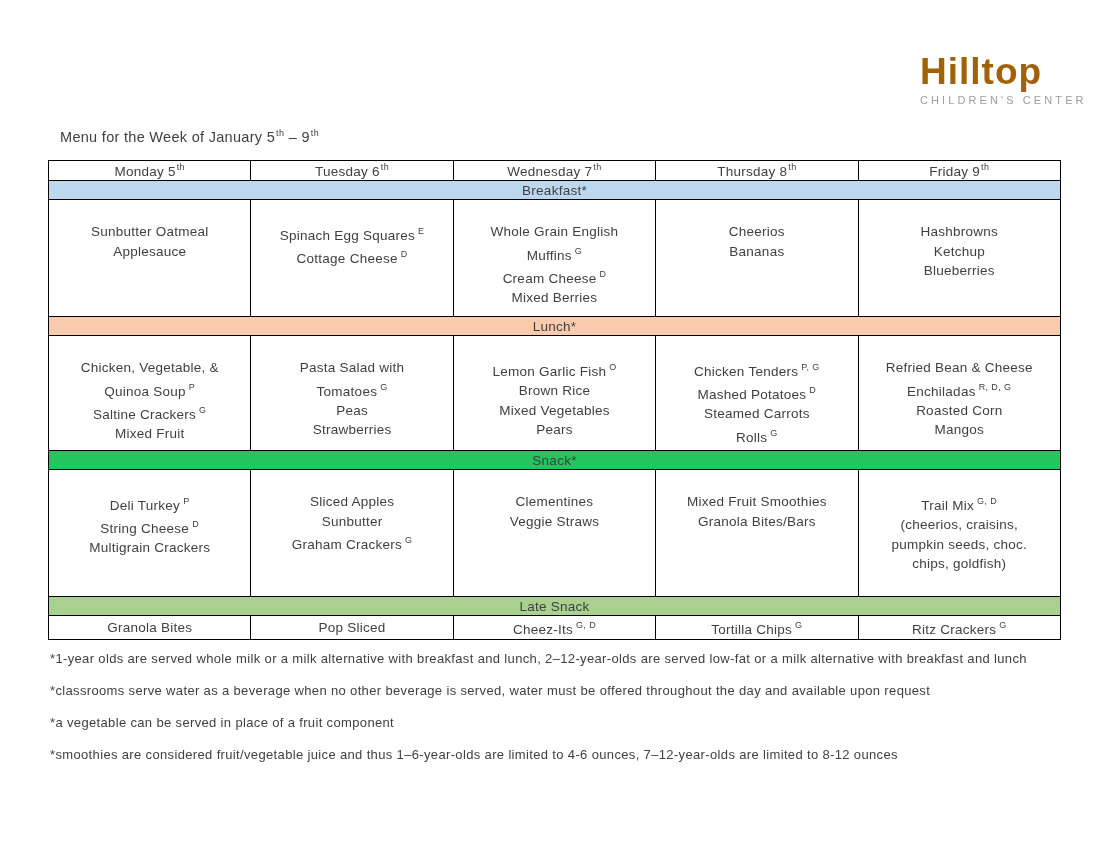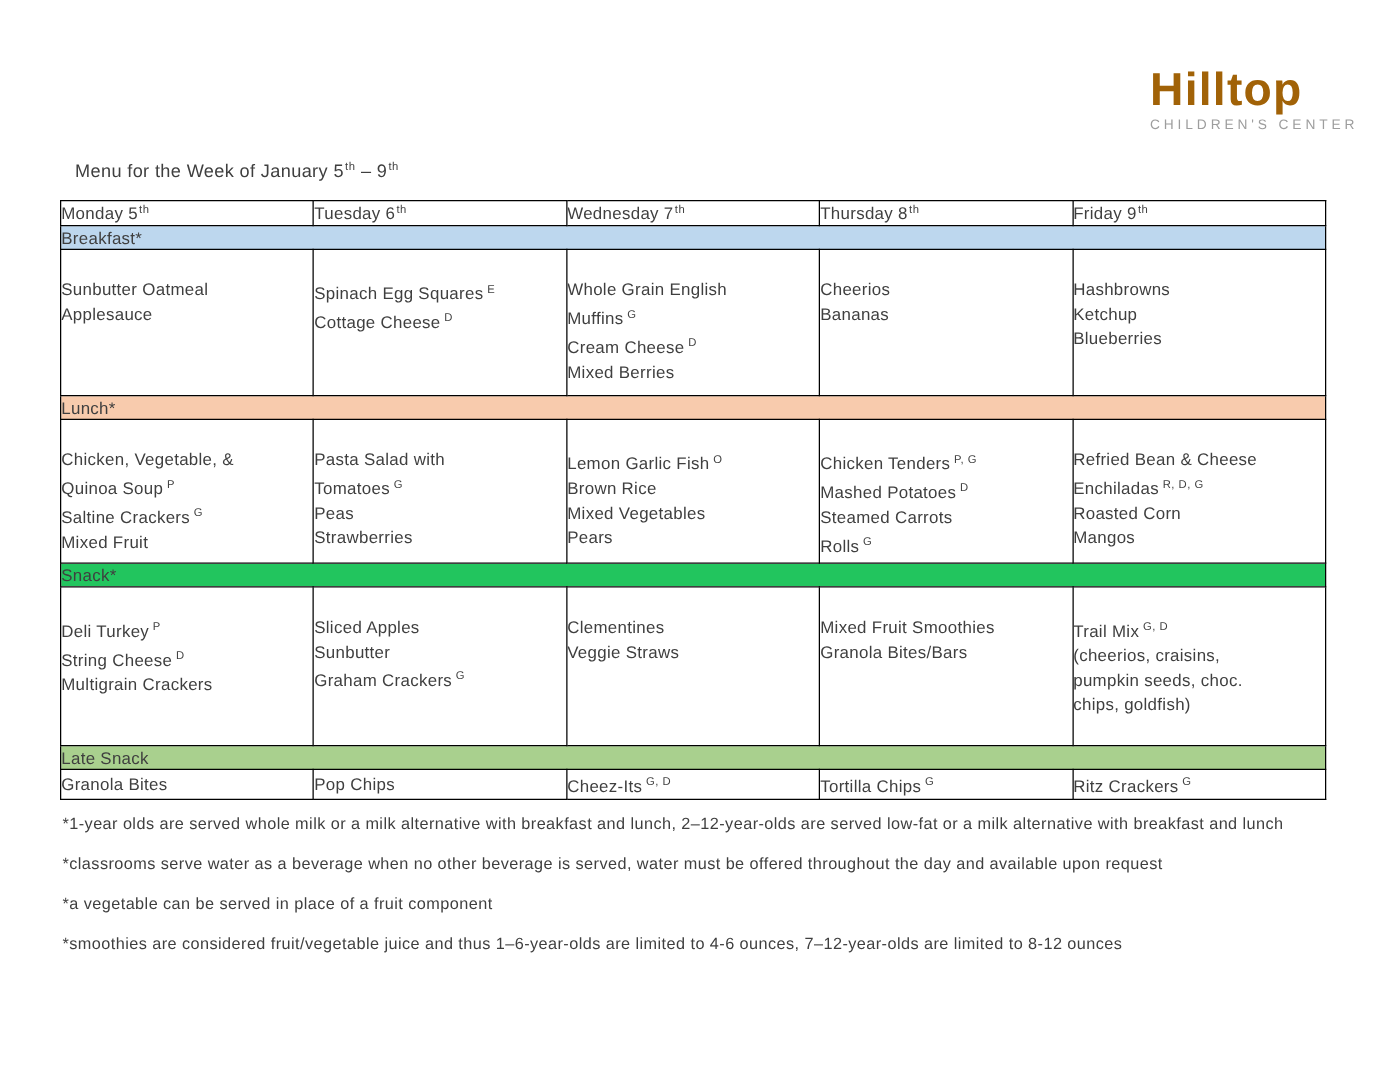--- a/index.html
+++ b/index.html
@@ -14,21 +14,21 @@
   .title { position:absolute; left:60px; top:128px; font-size:14.5px; letter-spacing:0.3px; }
   sup { font-size:9px; letter-spacing:0.4px; }
   sup.allergen { margin-left:3px; }
   sup.ord { margin-left:1px; }
   table.menu {
     position:absolute; left:48px; top:160px; width:1013px;
     border-collapse:collapse; table-layout:fixed;
   }
   .menu th, .menu td {
     border:1px solid #000; font-weight:normal; font-size:13.5px;
-    text-align:left; letter-spacing:0.25px; overflow:hidden;
+    text-align:center; letter-spacing:0.25px; overflow:hidden;
   }
   .menu thead th { height:20px; }
   .band td { height:19px; }
   .menu-row td { vertical-align:top; padding-top:22px; line-height:19.5px; }
   .row-breakfast td { height:117px; }
   .row-lunch td { height:115px; }
   .row-snack td { height:127px; }
   .row-late-snack td { height:20px; padding:0; vertical-align:middle; }
   .footnotes { position:absolute; left:50px; top:649px; width:1014px; font-size:13px; letter-spacing:0.35px; }
   .footnotes p { margin-bottom:12px; line-height:20px; }
@@ -154,21 +154,21 @@
         </td>
       </tr>
       <tr class="band">
         <td colspan="5" style="background: rgb(169, 208, 142);"><span>Late Snack</span></td>
       </tr>
       <tr class="menu-row row-late-snack">
         <td>
           <div class="line"><span>Granola Bites</span></div>
         </td>
         <td>
-          <div class="line"><span>Pop Chips</span></div>
+          <div class="line"><span>Pop Sliced</span></div>
         </td>
         <td>
           <div class="line"><span>Cheez-Its</span><sup class="allergen">G, D</sup></div>
         </td>
         <td>
           <div class="line"><span>Tortilla Chips</span><sup class="allergen">G</sup></div>
         </td>
         <td>
           <div class="line"><span>Ritz Crackers</span><sup class="allergen">G</sup></div>
         </td>

